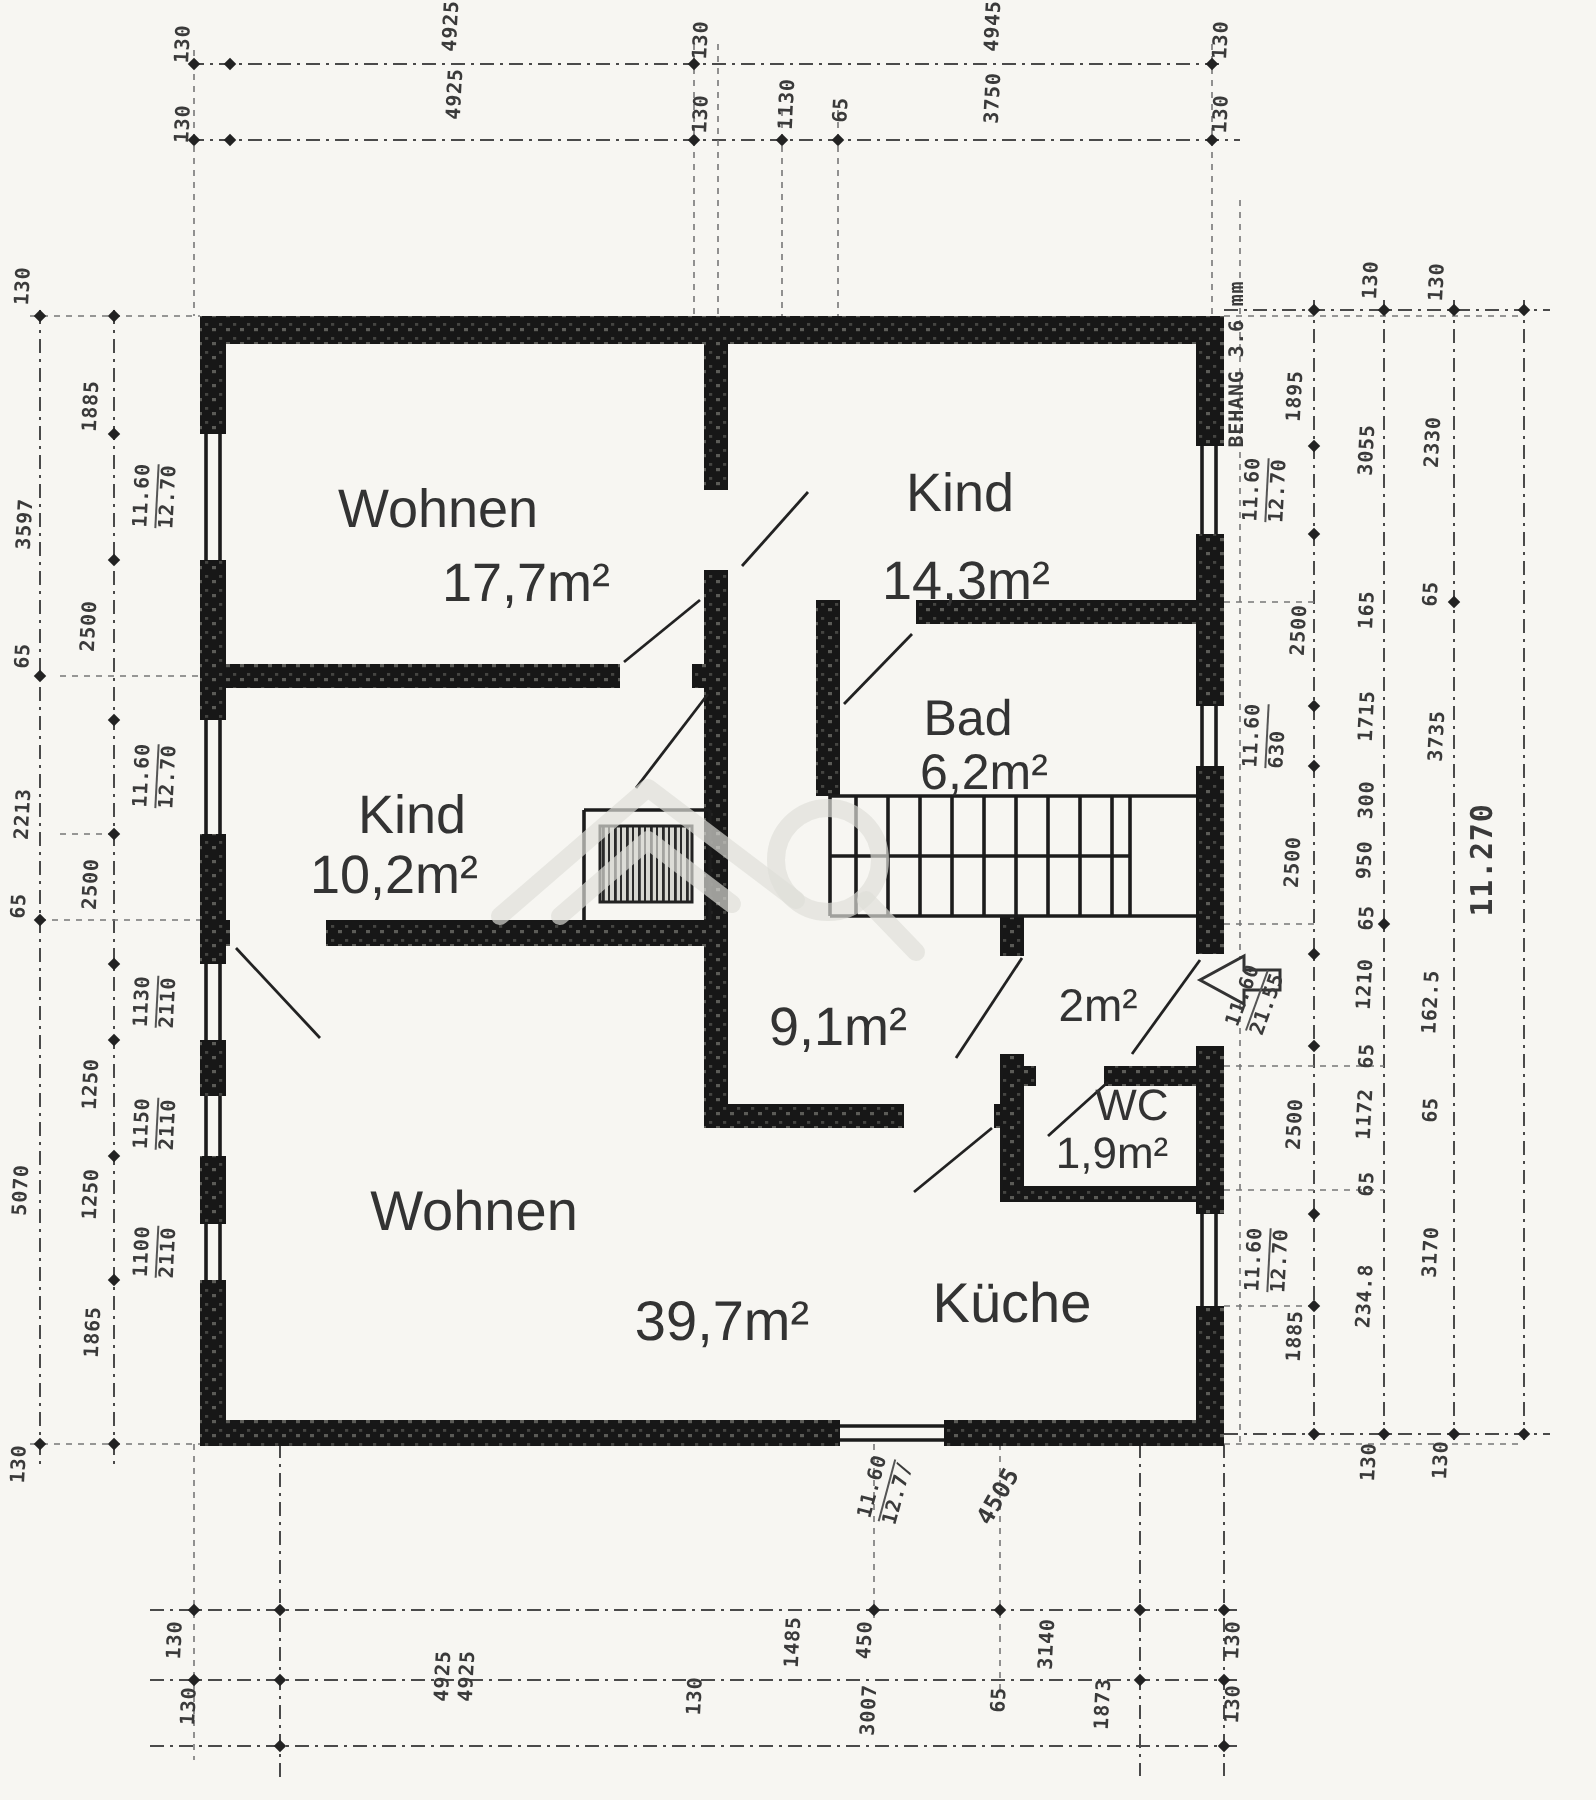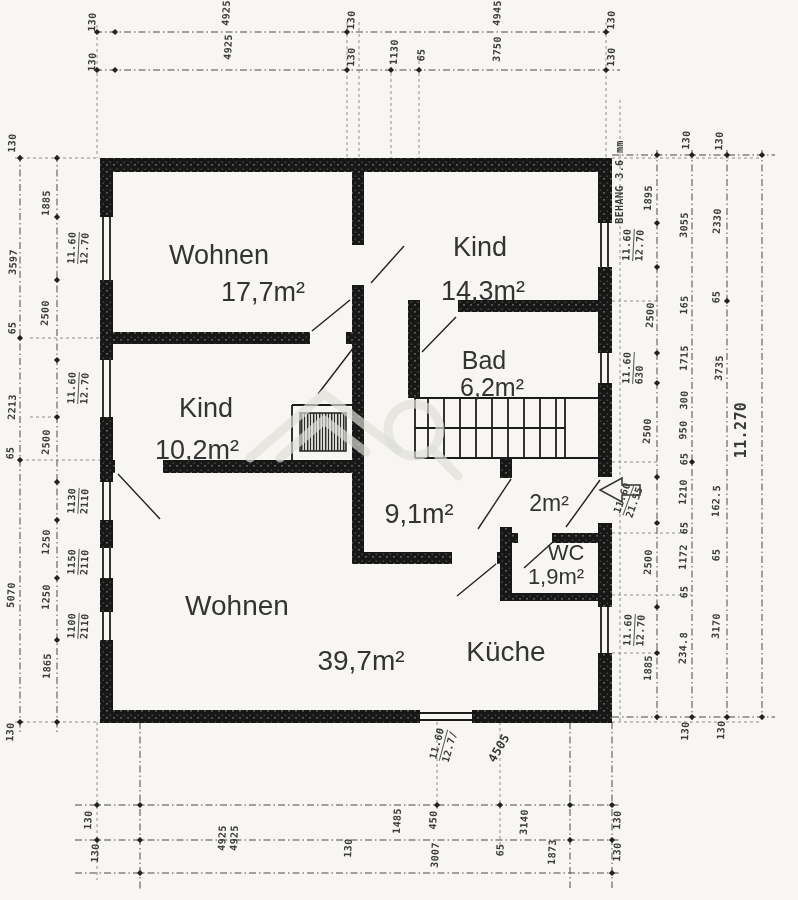--- a/index.html
+++ b/index.html
@@ -221,21 +221,21 @@
 
 
   <div id="room-labels">
       <div class="room-name" style="left: 219px; top: 255px; font-size: 27px;">Wohnen</div>
       <div class="room-area" style="left: 216px; top: 292px; font-size: 27px; margin-left: 47px;">17,7m²</div>
       <div class="room-name" style="left: 480px; top: 247px; font-size: 27px;">Kind</div>
       <div class="room-area" style="left: 483px; top: 291px; font-size: 27px;">14,3m²</div>
       <div class="room-name" style="left: 484px; top: 360px; font-size: 25px;">Bad</div>
       <div class="room-area" style="left: 492px; top: 387px; font-size: 25px;">6,2m²</div>
       <div class="room-name" style="left: 206px; top: 408px; font-size: 27px;">Kind</div>
-      <div class="room-area" style="left: 197px; top: 438px; font-size: 27px; margin-top: 12px;">10,2m²</div>
+      <div class="room-area" style="left: 197px; top: 438px; font-size: 27px;">10,2m²</div>
       <div class="room-area" style="left: 419px; top: 514px; font-size: 27px;">9,1m²</div>
       <div class="room-area" style="left: 549px; top: 503px; font-size: 23px;">2m²</div>
       <div class="room-name" style="left: 566px; top: 553px; font-size: 22px; text-align: center;">WC</div>
       <div class="room-area" style="left: 556px; top: 577px; font-size: 22px;">1,9m²</div>
       <div class="room-name" style="left: 237px; top: 606px; font-size: 28px;">Wohnen</div>
       <div class="room-area" style="left: 361px; top: 661px; font-size: 28px;">39,7m²</div>
       <div class="room-name" style="left: 506px; top: 652px; font-size: 28px;">Küche</div>
     </div>
   <div id="dim-labels">
       <div class="dim-label" style="left: 92px; top: 22px; font-size: 10px; transform: translate(-50%, -50%) rotate(-87deg);">130</div>

